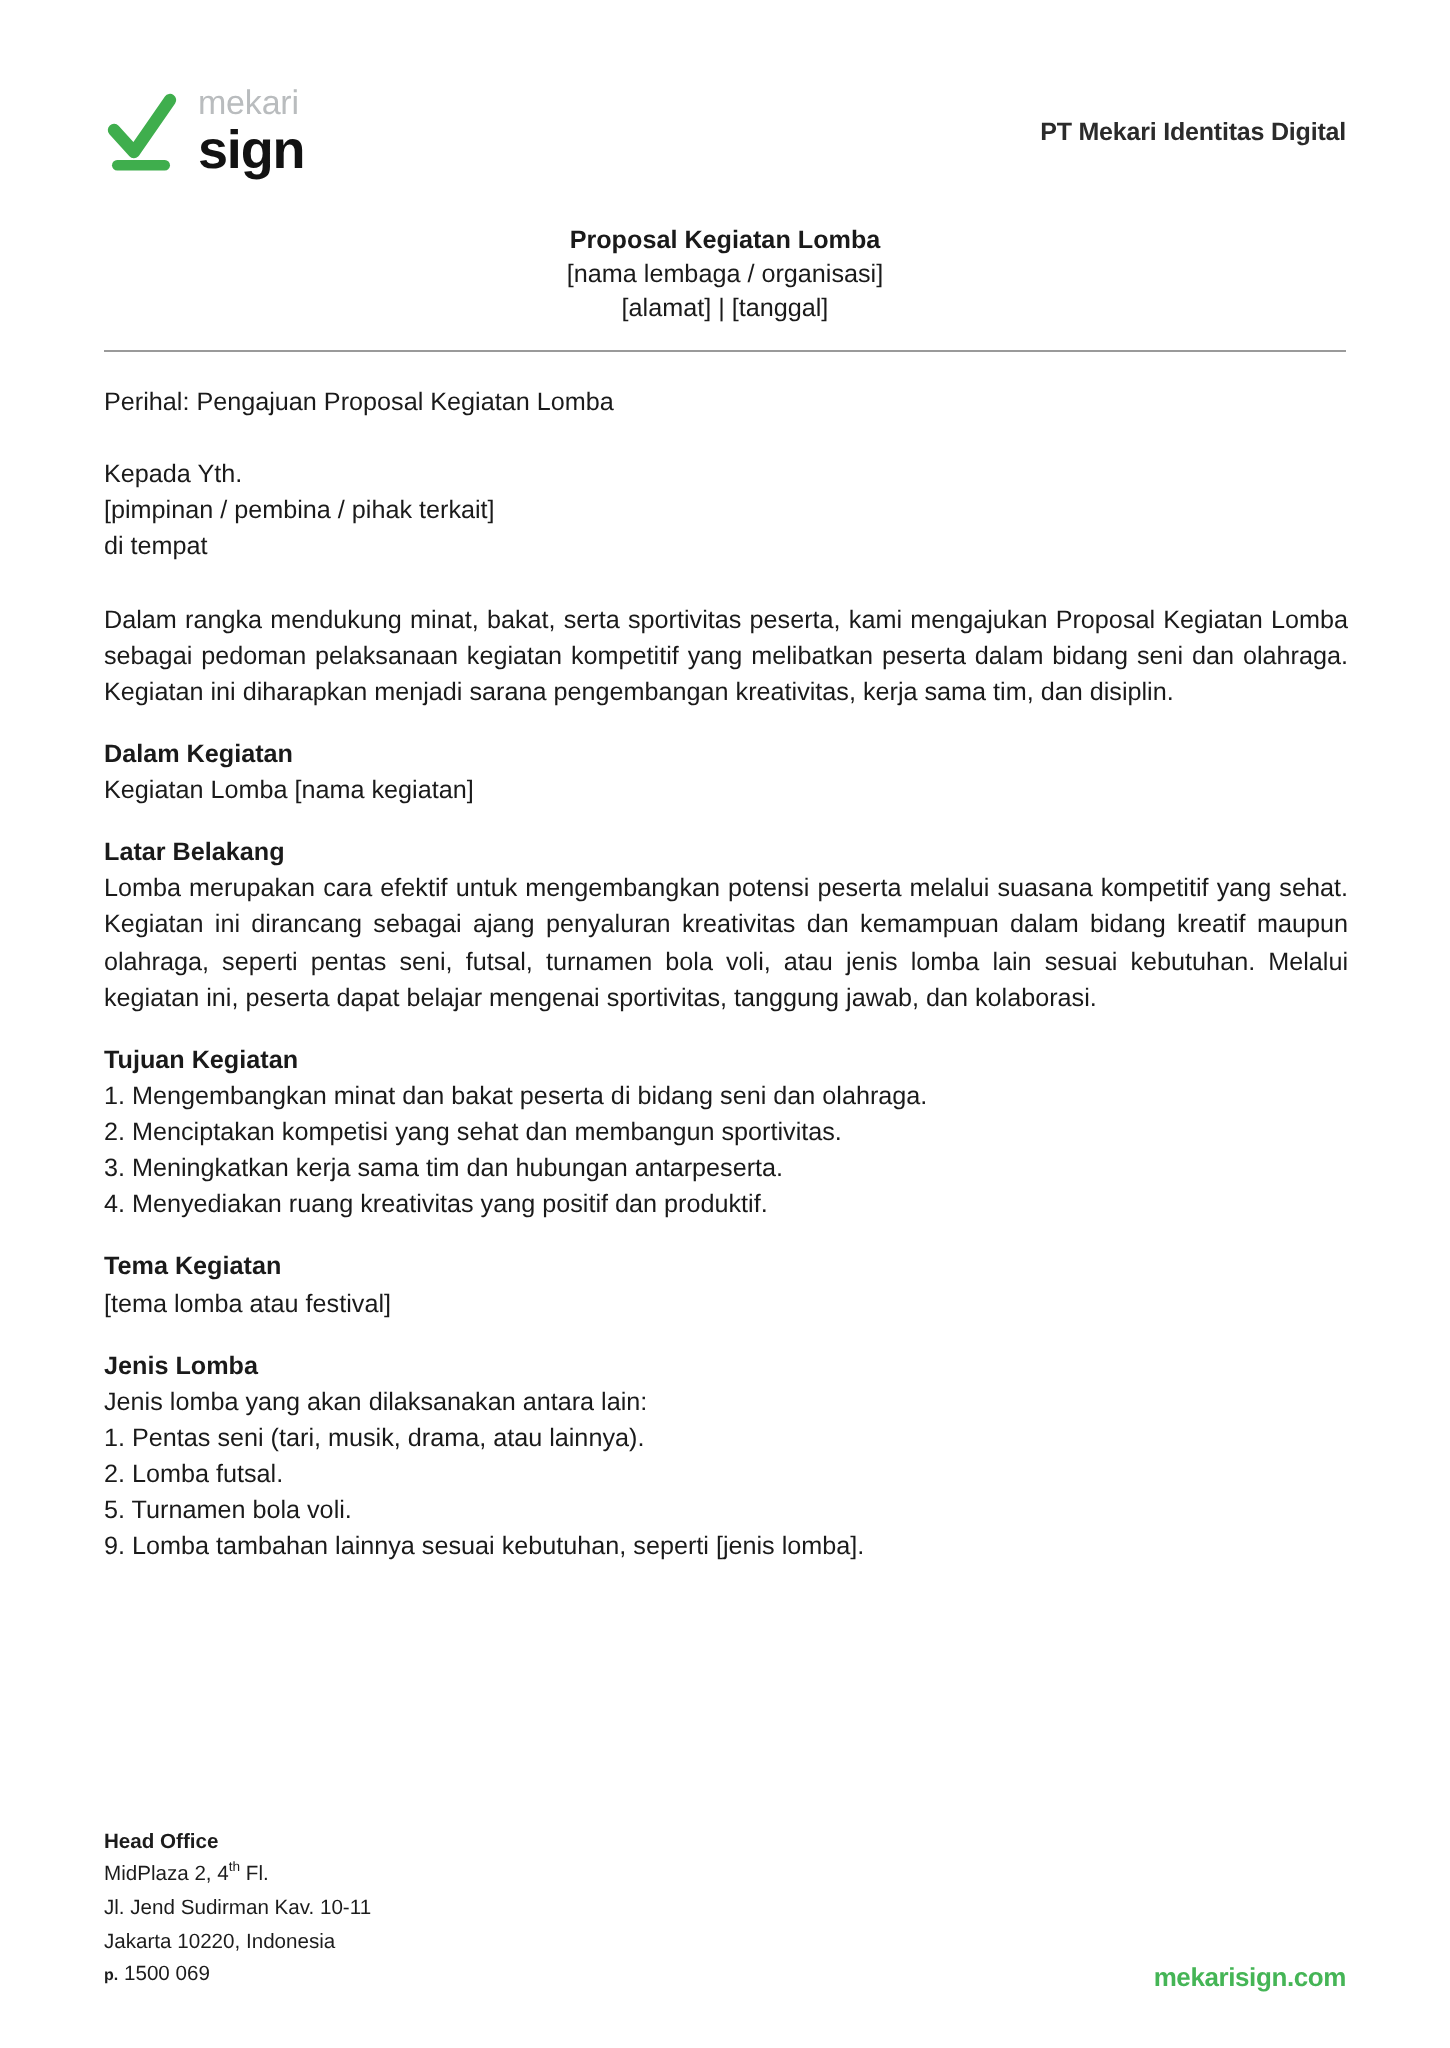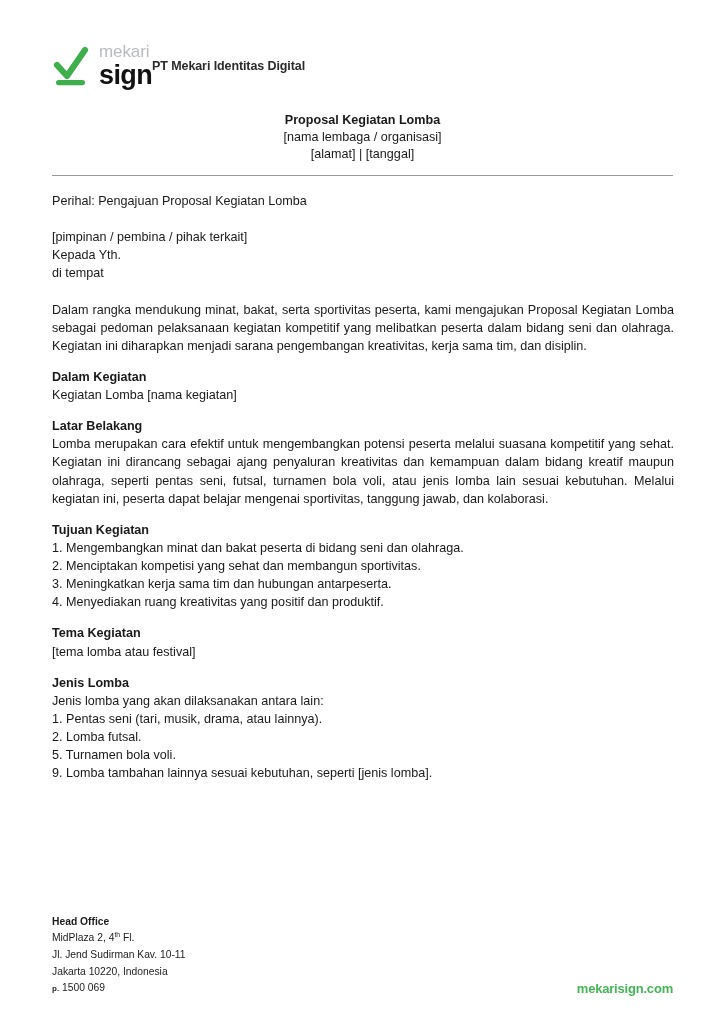--- a/index.html
+++ b/index.html
@@ -21,21 +21,21 @@
 
   
   .doc-header {
     position: absolute;
     top: 38px;
     left: 52px;
     right: 52px;
     height: 56px;
     display: flex;
     align-items: center;
-    justify-content: flex-start;
+    justify-content: space-between;
   }
   .brand {
     display: flex;
     align-items: center;
     gap: 9px;
   }
   .brand-check {
     width: 38px;
     height: 42px;
     flex: 0 0 auto;
@@ -190,22 +190,22 @@
   </div>
 
   <div class="divider"></div>
 
   <div class="body-area">
 
     <p class="para">Perihal: Pengajuan Proposal Kegiatan Lomba</p>
 
     <div class="gap-lg"></div>
 
+    <p class="para">Kepada Yth.</p>
     <p class="para">[pimpinan / pembina / pihak terkait]</p>
-    <p class="para">Kepada Yth.</p>
     <p class="para">di tempat</p>
 
     <div class="gap-lg"></div>
 
     <p class="para justify">Dalam rangka mendukung minat, bakat, serta sportivitas peserta, kami mengajukan Proposal Kegiatan Lomba sebagai pedoman pelaksanaan kegiatan kompetitif yang melibatkan peserta dalam bidang seni dan olahraga. Kegiatan ini diharapkan menjadi sarana pengembangan kreativitas, kerja sama tim, dan disiplin.</p>
 
     <div class="gap-md"></div>
 
     <p class="sec-heading">Dalam Kegiatan</p>
     <p class="para">Kegiatan Lomba [nama kegiatan]</p>

